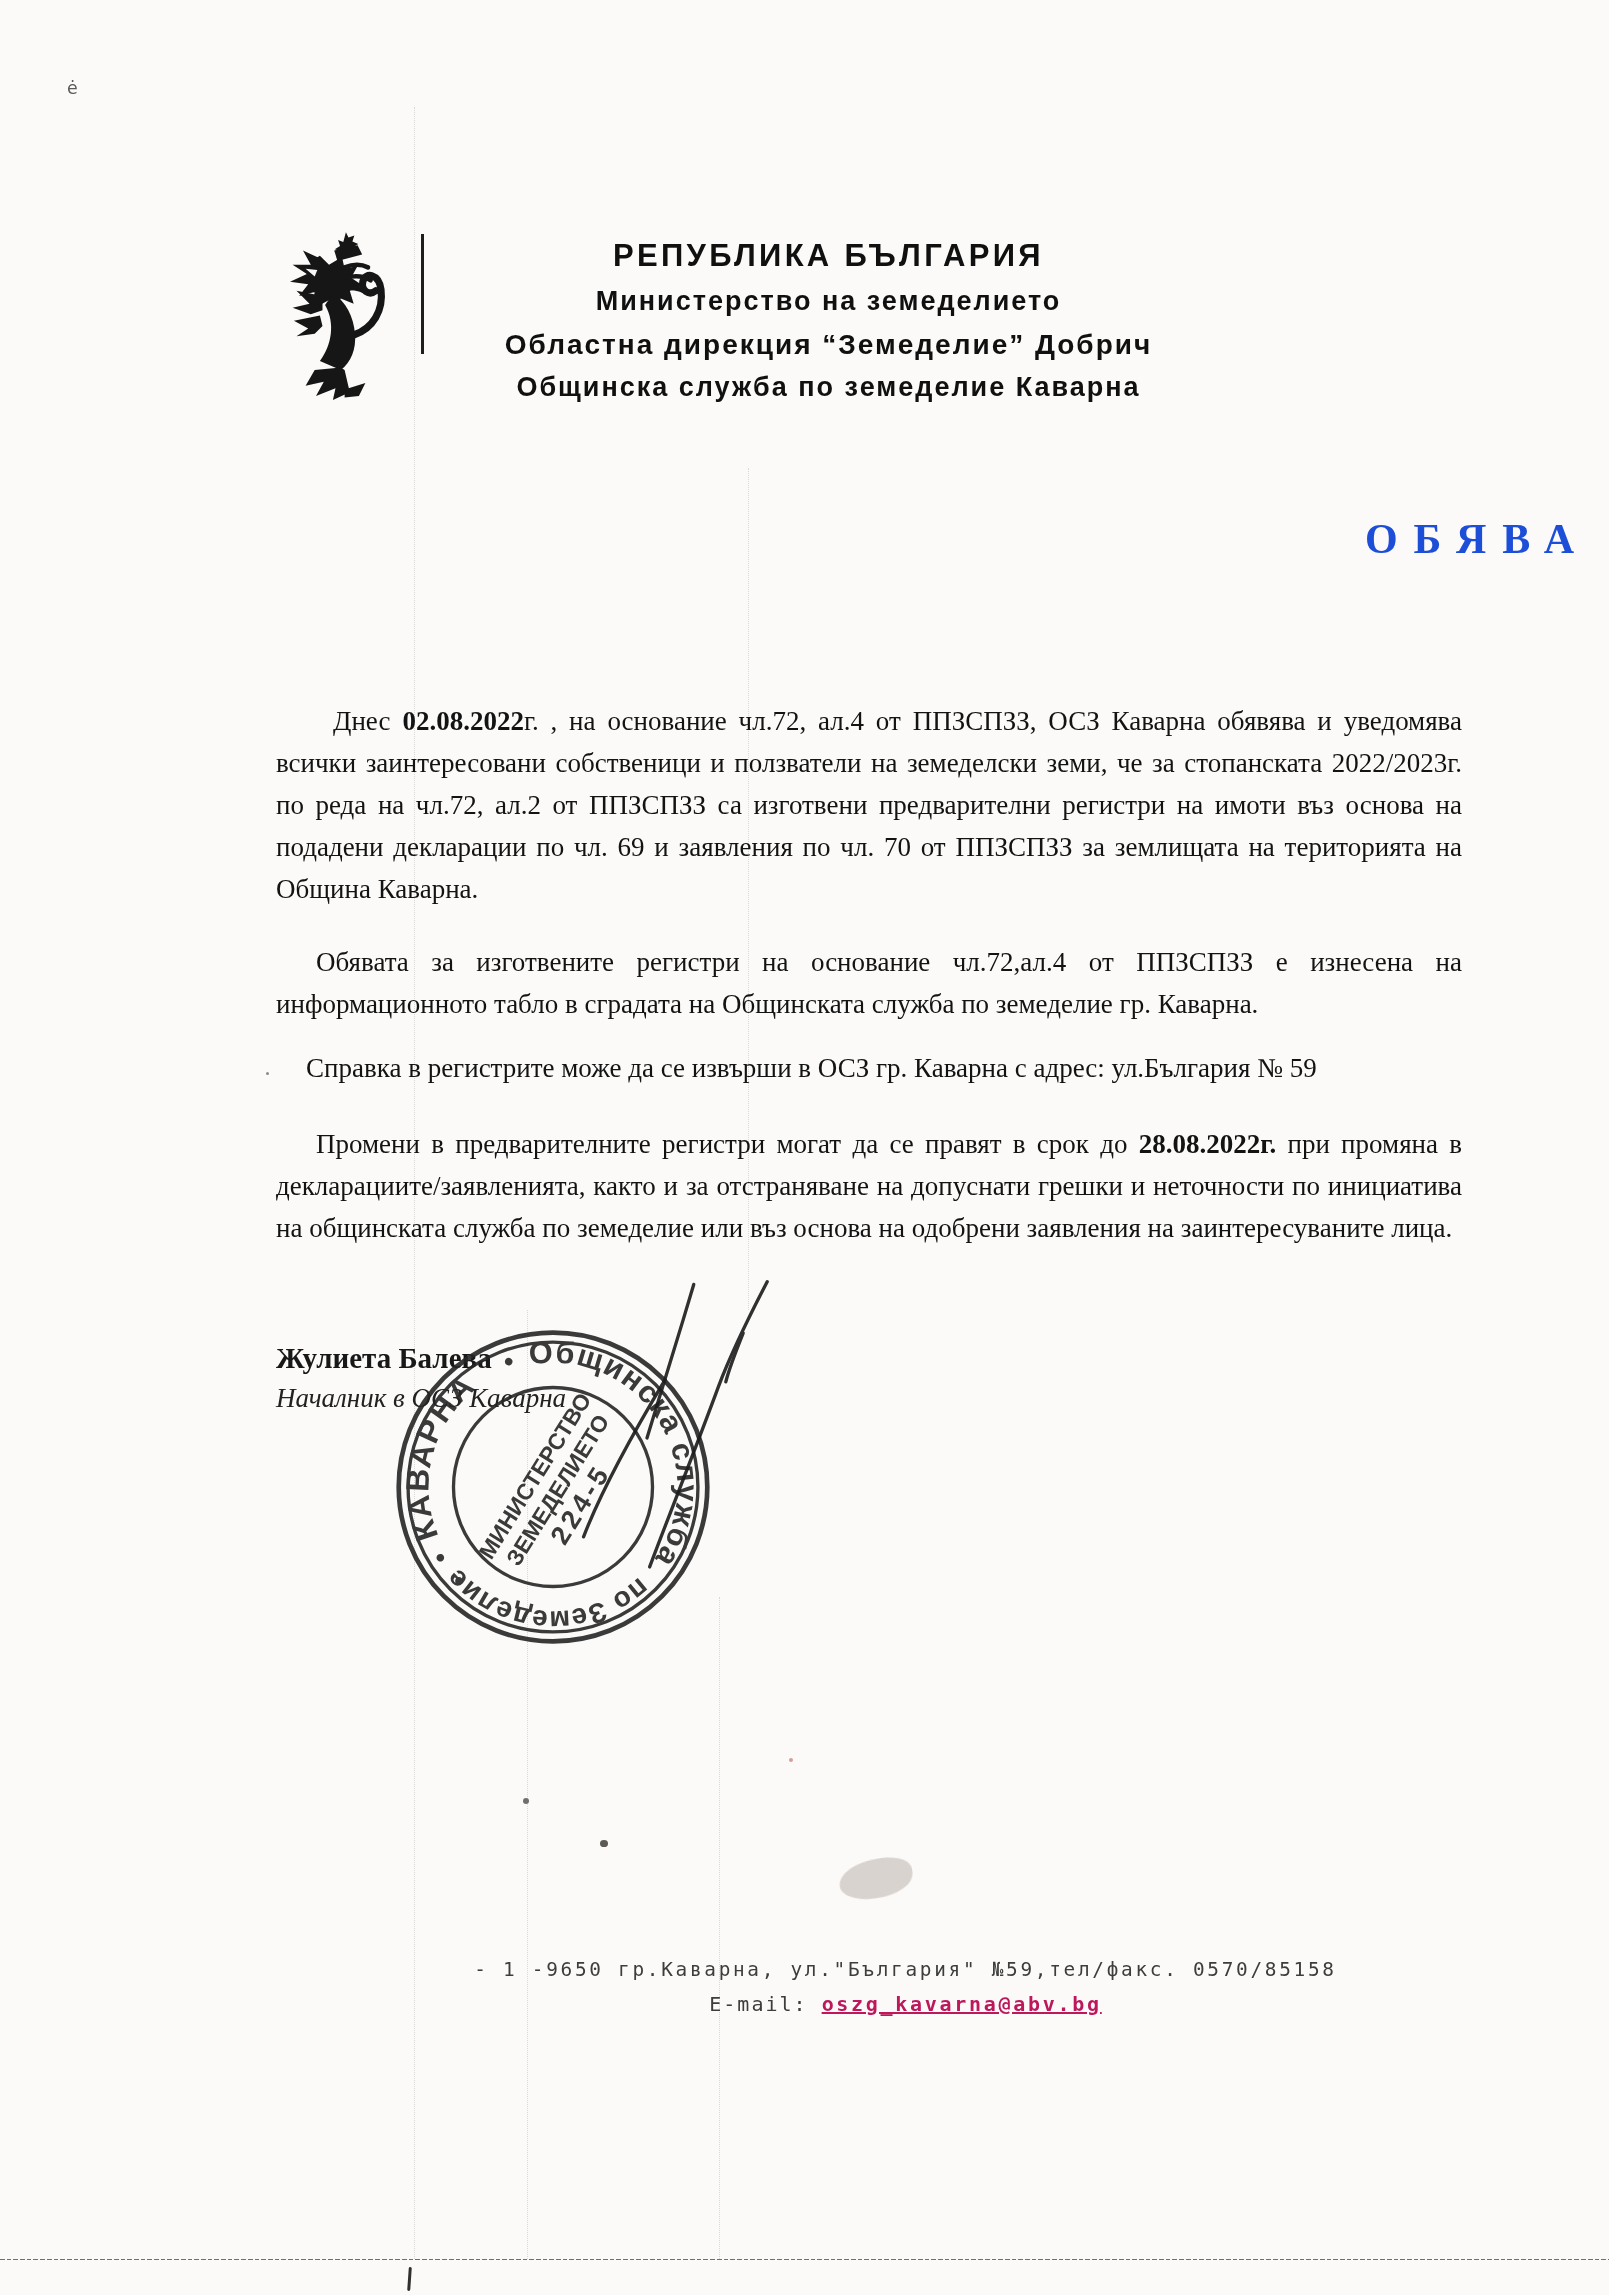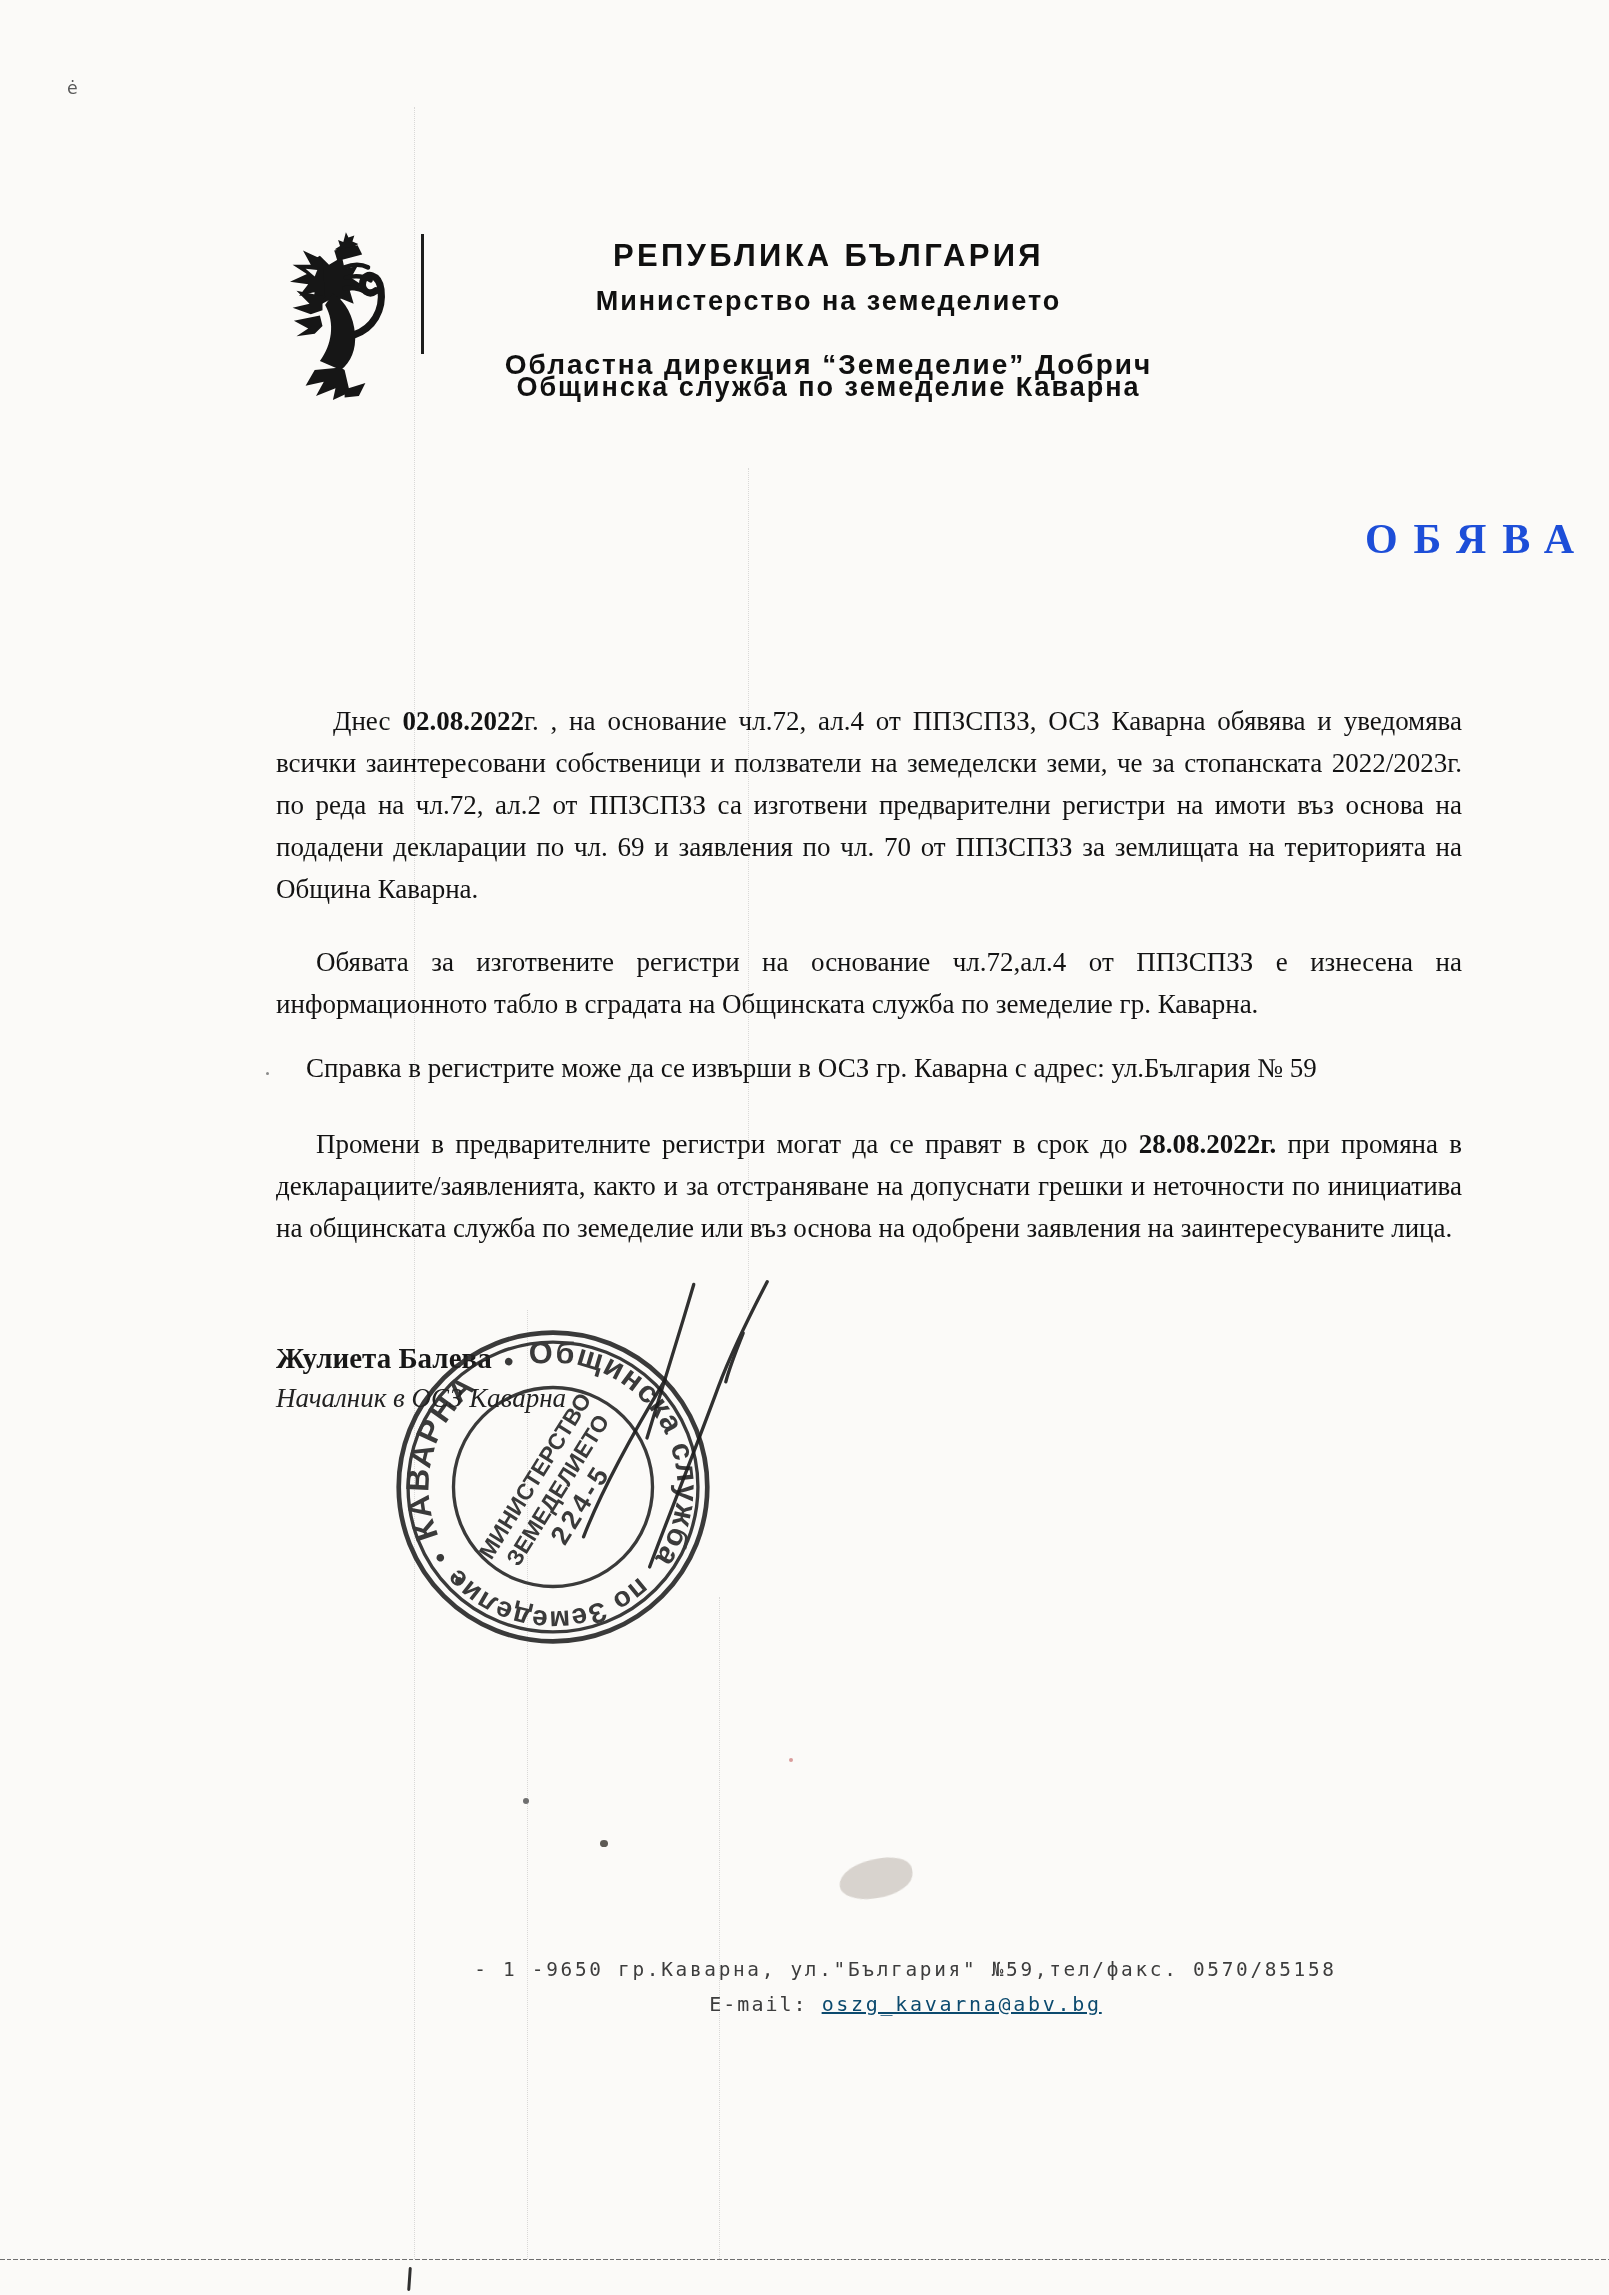--- a/index.html
+++ b/index.html
@@ -4,40 +4,40 @@
 <style>
   html,body{margin:0;padding:0;background:#e8e8e6;}
   .page{position:relative;width:1610px;height:2295px;background:#fbfaf8;overflow:hidden;
         font-family:"Liberation Serif", serif;color:#141414;}
   .abs{position:absolute;}
   
   .lh{left:401px;top:0;width:855px;text-align:center;font-family:"Liberation Sans",sans-serif;
       font-weight:bold;color:#101010;}
   .lh1{top:238px;font-size:31px;letter-spacing:3.3px;}
   .lh2{top:286px;font-size:27px;letter-spacing:2px;}
-  .lh3{top:329px;font-size:28px;letter-spacing:2px;margin-top:20px;}
+  .lh3{top:329px;font-size:28px;letter-spacing:2px;}
   .lh4{top:372px;font-size:27px;letter-spacing:2px;}
   .vbar{left:421px;top:234px;width:2.7px;height:120px;background:#1d1d1d;}
   
   .title{left:0;top:515px;width:1590px;text-align:right;font-size:42px;font-weight:bold;
          letter-spacing:16px;color:#1d4ed8;}
   
   .body-par{left:276px;width:1186px;font-size:27px;line-height:42px;text-align:justify;color:#131313;}
   .ind85{text-indent:57px;} .ind60{text-indent:40px;} .ind45{text-indent:30px;}
   .p1{top:700px;} .p2{top:941px;} .p3{top:1047px;text-align:left;} .p4{top:1123px;}
   b{font-weight:bold;}
   
   .sig-name{left:276px;top:1342px;font-size:29px;font-weight:bold;color:#181818;}
   .sig-pos{left:276px;top:1383px;font-size:27px;font-style:italic;color:#222;}
   
   .footer{left:374px;top:1958px;width:1063px;text-align:center;
           font-family:"DejaVu Sans Mono",monospace;color:#3d3d3d;}
   .f1{font-size:19.4px;letter-spacing:2.7px;white-space:nowrap;}
   .f2{font-size:20px;letter-spacing:2px;margin-top:10.7px;}
-  .f2 .mail{font-weight:normal;text-decoration:underline;color:#0c4a6e;letter-spacing:2.7px;}
+  .f2 .mail{font-weight:bold;text-decoration:underline;color:#be185d;letter-spacing:2.7px;}
   
   .vdots{border-left:1.3px dotted rgba(140,140,140,0.30);width:0;}
   .bottom-line{left:0;top:2259px;width:1610px;height:1.3px;
       background:repeating-linear-gradient(90deg,#6f6f6f 0 4.7px,rgba(0,0,0,0) 4.7px 6.7px);}
   .tick{left:408px;top:2267px;width:3.3px;height:24px;background:#2f2f2f;border-radius:2px;transform:rotate(4deg);}
   .speck{border-radius:50%;background:#8a8a8a;}
   .smudge{left:839px;top:1859px;width:74px;height:39px;background:rgba(125,112,98,0.28);
           border-radius:60% 40% 55% 45%;transform:rotate(-8deg);filter:blur(0.7px);}
   .reddot{left:789px;top:1758px;width:4px;height:4px;background:rgba(190,80,80,0.55);border-radius:50%;}
   .corner-mark{left:67px;top:78px;font-size:17.4px;color:#5a5a5a;font-family:"DejaVu Sans",sans-serif;}

